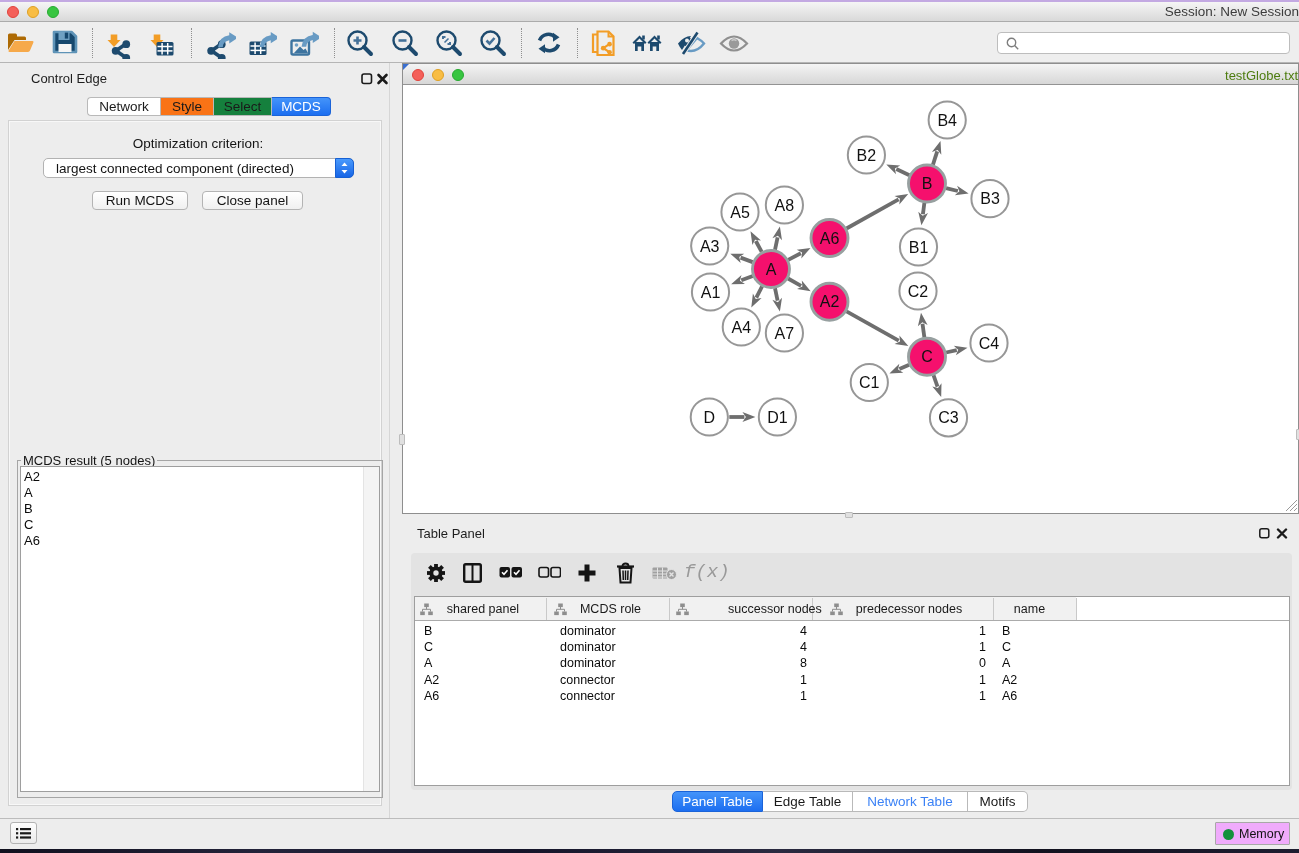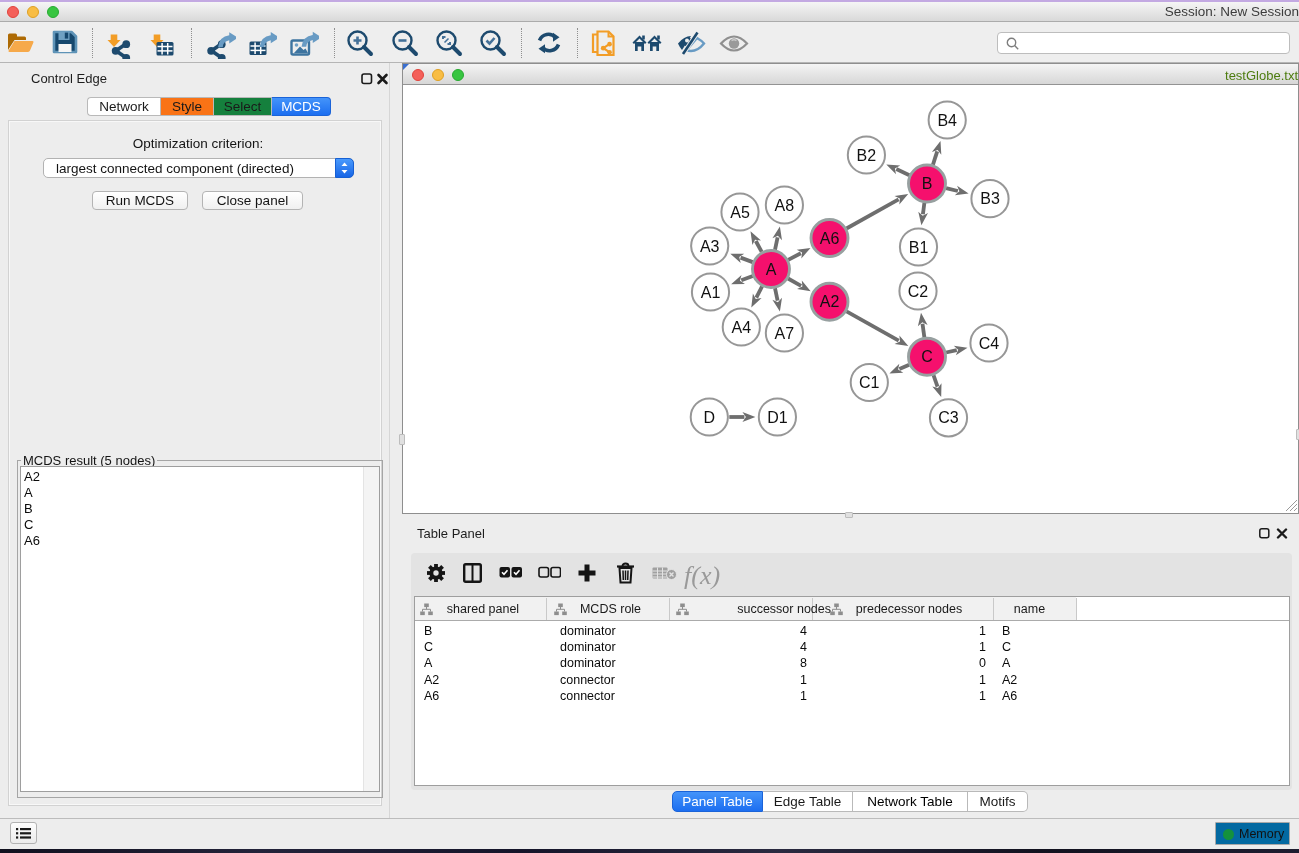--- a/index.html
+++ b/index.html
@@ -349,21 +349,21 @@
 <g stroke="#e3e3e3" stroke-width="1">
       <line x1="0.5" y1="5" x2="15.5" y2="5"></line>
       <line x1="0.5" y1="8" x2="15.5" y2="8"></line>
       <line x1="0.5" y1="11" x2="15.5" y2="11"></line>
       <line x1="5.5" y1="1.5" x2="5.5" y2="13"></line>
       <line x1="10.5" y1="1.5" x2="10.5" y2="13"></line>
     </g>
 <circle cx="19.5" cy="8.5" r="5" fill="#a0a0a0" stroke="#e3e3e3" stroke-width="1"></circle>
 <path d="M17.5 6.5 L21.5 10.5 M21.5 6.5 L17.5 10.5" stroke="#e3e3e3" stroke-width="1.4"></path>
   </svg>
-<div class="abs" style="left:684px;top:561px;font-family:Liberation Serif, serif;font-style:italic;font-size:26px;color:#999">f(x)</div>
+<div class="abs" style="left:684px;top:561px;font-family:Liberation Mono, monospace;font-style:italic;font-size:19px;color:#999">f(x)</div>
 <div class="abs" style="left:414px;top:596px;width:876px;height:190px;background:#fff;border:1px solid #9e9e9e"></div>
 <div class="abs" style="left:415px;top:597px;width:661px;height:24px;background:#f1f1f1"></div>
 <div class="abs" style="left:415px;top:620px;width:874px;height:1px;background:#ababab"></div>
 <div class="abs" style="left:546px;top:598px;width:1px;height:22px;background:#c9c9c9"></div>
 <div class="abs" style="left:669px;top:598px;width:1px;height:22px;background:#c9c9c9"></div>
 <div class="abs" style="left:812px;top:598px;width:1px;height:22px;background:#c9c9c9"></div>
 <div class="abs" style="left:993px;top:598px;width:1px;height:22px;background:#c9c9c9"></div>
 <div class="abs" style="left:1076px;top:598px;width:1px;height:22px;background:#c9c9c9"></div>
 <svg class="abs" style="left:420px;top:603px" width="13" height="13" viewBox="0 0 13 13">
 <g fill="#8e8e8e">
@@ -400,21 +400,21 @@
       <rect x="4.2" y="0.5" width="4.6" height="3.6"></rect>
 <rect x="0.2" y="8.5" width="4.6" height="3.6"></rect>
       <rect x="8.2" y="8.5" width="4.6" height="3.6"></rect>
     </g>
 <g stroke="#8e8e8e" stroke-width="1">
       <path d="M6.5 4 L6.5 6.3 M2.5 8.5 L2.5 6.3 L10.5 6.3 L10.5 8.5" fill="none"></path>
     </g>
   </svg>
 <div class="abs" style="left:428px;top:602px;width:110px;text-align:center;font-size:12.5px;color:#1a1a1a">shared panel</div>
 <div class="abs" style="left:561px;top:602px;width:99px;text-align:center;font-size:12.5px;color:#1a1a1a">MCDS role</div>
-<div class="abs" style="left:712px;top:602px;width:119px;text-align:right;font-size:12.5px;color:#1a1a1a">successor nodes</div>
+<div class="abs" style="left:728px;top:602px;width:119px;text-align:left;font-size:12.5px;color:#1a1a1a">successor nodes</div>
 <div class="abs" style="left:836px;top:602px;width:146px;text-align:center;font-size:12.5px;color:#1a1a1a">predecessor nodes</div>
 <div class="abs" style="left:988px;top:602px;width:83px;text-align:center;font-size:12.5px;color:#1a1a1a">name</div>
 <div class="abs" style="left:424px;top:624px;font-size:12.5px;color:#0a0a0a">B</div>
 <div class="abs" style="left:560px;top:624px;font-size:12.5px;color:#0a0a0a">dominator</div>
 <div class="abs" style="left:707px;top:624px;width:100px;text-align:right;font-size:12.5px;color:#0a0a0a">4</div>
 <div class="abs" style="left:886px;top:624px;width:100px;text-align:right;font-size:12.5px;color:#0a0a0a">1</div>
 <div class="abs" style="left:1002px;top:624px;font-size:12.5px;color:#0a0a0a">B</div>
 <div class="abs" style="left:424px;top:640.2px;font-size:12.5px;color:#0a0a0a">C</div>
 <div class="abs" style="left:560px;top:640.2px;font-size:12.5px;color:#0a0a0a">dominator</div>
 <div class="abs" style="left:707px;top:640.2px;width:100px;text-align:right;font-size:12.5px;color:#0a0a0a">4</div>
@@ -431,33 +431,33 @@
 <div class="abs" style="left:886px;top:672.6000000000001px;width:100px;text-align:right;font-size:12.5px;color:#0a0a0a">1</div>
 <div class="abs" style="left:1002px;top:672.6000000000001px;font-size:12.5px;color:#0a0a0a">A2</div>
 <div class="abs" style="left:424px;top:688.8000000000002px;font-size:12.5px;color:#0a0a0a">A6</div>
 <div class="abs" style="left:560px;top:688.8000000000002px;font-size:12.5px;color:#0a0a0a">connector</div>
 <div class="abs" style="left:707px;top:688.8000000000002px;width:100px;text-align:right;font-size:12.5px;color:#0a0a0a">1</div>
 <div class="abs" style="left:886px;top:688.8000000000002px;width:100px;text-align:right;font-size:12.5px;color:#0a0a0a">1</div>
 <div class="abs" style="left:1002px;top:688.8000000000002px;font-size:12.5px;color:#0a0a0a">A6</div>
 <div class="abs" style="left:672px;top:791px;height:21px;display:flex;font-size:13.5px">
 <div style="width:91px;background:linear-gradient(#4494fa,#1c6ef0);border:1px solid #1a63d8;border-radius:5px 0 0 5px;display:flex;align-items:center;justify-content:center;color:#fff">Panel Table</div>
 <div style="width:90px;background:#fff;border:1px solid #b9b9b9;border-left:none;display:flex;align-items:center;justify-content:center;color:#1a1a1a">Edge Table</div>
-<div style="width:115px;background:#fff;border:1px solid #b9b9b9;border-left:none;display:flex;align-items:center;justify-content:center;color:#000000">Network Table</div>
+<div style="width:115px;background:#fff;border:1px solid #b9b9b9;border-left:none;display:flex;align-items:center;justify-content:center;color:#3b82f6">Network Table</div>
 <div style="width:60px;background:#fff;border:1px solid #b9b9b9;border-left:none;border-radius:0 5px 5px 0;display:flex;align-items:center;justify-content:center;color:#1a1a1a">Motifs</div>
 </div>
 <div class="abs" style="left:0;top:818px;width:1299px;height:1px;background:#bcbcbc"></div>
 <div class="abs" style="left:0;top:819px;width:1299px;height:30px;background:#ededed"></div>
 <div class="abs" style="left:10px;top:822px;width:27px;height:22px;background:linear-gradient(#fdfdfd,#ebebeb);border:1px solid #b2b2b2;border-radius:3px">
 <svg style="position:absolute;left:5px;top:4px" width="15" height="13" viewBox="0 0 15 13">
 <g fill="#1a1a1a">
         <rect x="0" y="1" width="2.2" height="2.2"></rect>
         <rect x="0" y="5.2" width="2.2" height="2.2"></rect>
         <rect x="0" y="9.4" width="2.2" height="2.2"></rect>
 <rect x="4" y="1" width="11" height="2.2"></rect>
         <rect x="4" y="5.2" width="11" height="2.2"></rect>
         <rect x="4" y="9.4" width="11" height="2.2"></rect>
       </g>
     </svg>
   </div>
-<div class="abs" style="left:1215px;top:822px;width:75px;height:23px;background:#0369a1;border:1px solid #a8a8a8;border-radius:1px">
+<div class="abs" style="left:1215px;top:822px;width:75px;height:23px;background:#f0abfc;border:1px solid #a8a8a8;border-radius:1px">
 <div style="position:absolute;left:7px;top:6px;width:11px;height:11px;border-radius:50%;background:#14913c"></div>
 <div style="position:absolute;left:23px;top:4px;font-size:12.5px;color:#111">Memory</div>
   </div>
 <div class="abs" style="left:0;top:849px;width:1299px;height:4px;background:linear-gradient(90deg,#10101e,#23233a 20%,#15152a 40%,#2a2a40 60%,#12121f 80%,#1d1d30)"></div>
 </body></html>

